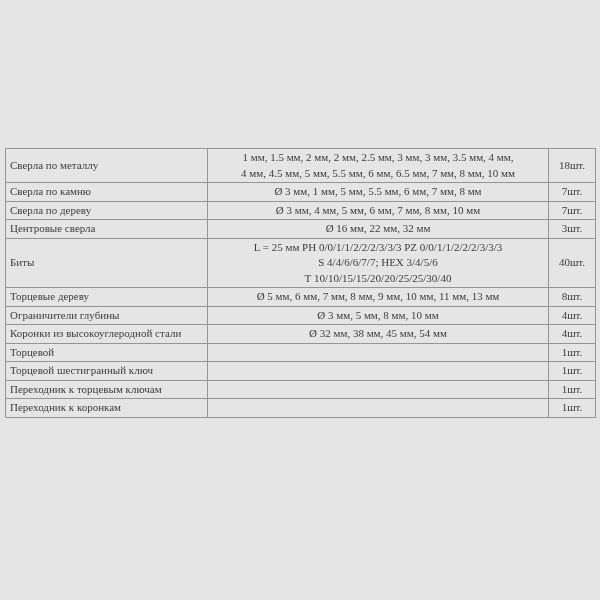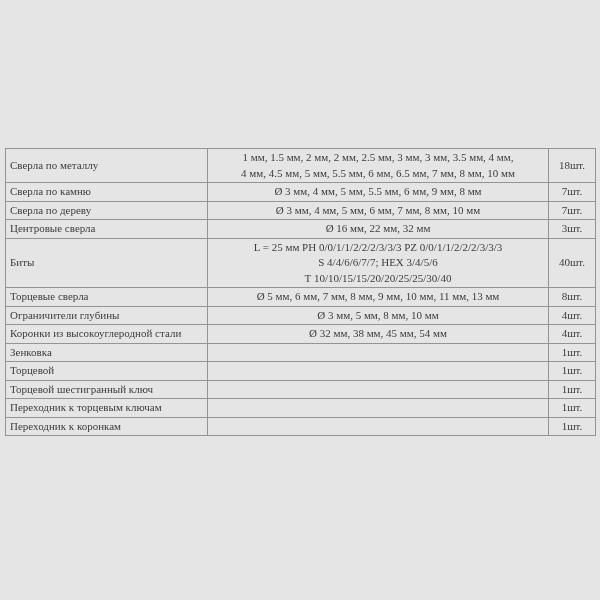--- a/index.html
+++ b/index.html
@@ -51,59 +51,54 @@
     </colgroup>
     <tbody>
         <tr>
           <td class="cell-name">Сверла по металлу</td>
           <td class="cell-spec">1 мм, 1.5 мм, 2 мм, 2 мм, 2.5 мм, 3 мм, 3 мм, 3.5 мм, 4 мм,
 4 мм, 4.5 мм, 5 мм, 5.5 мм, 6 мм, 6.5 мм, 7 мм, 8 мм, 10 мм</td>
           <td class="cell-qty">18шт.</td>
         </tr>
         <tr>
           <td class="cell-name">Сверла по камню</td>
-          <td class="cell-spec">Ø 3 мм, 4 мм, 5 мм, 5.5 мм, 6 мм, 9 мм, 8 мм</td>
+          <td class="cell-spec">Ø 3 мм, 1 мм, 5 мм, 5.5 мм, 6 мм, 7 мм, 8 мм</td>
           <td class="cell-qty">7шт.</td>
         </tr>
         <tr>
           <td class="cell-name">Сверла по дереву</td>
           <td class="cell-spec">Ø 3 мм, 4 мм, 5 мм, 6 мм, 7 мм, 8 мм, 10 мм</td>
           <td class="cell-qty">7шт.</td>
         </tr>
         <tr>
           <td class="cell-name">Центровые сверла</td>
           <td class="cell-spec">Ø 16 мм, 22 мм, 32 мм</td>
           <td class="cell-qty">3шт.</td>
         </tr>
         <tr>
           <td class="cell-name">Биты</td>
           <td class="cell-spec">L = 25 мм PH 0/0/1/1/2/2/2/3/3/3 PZ 0/0/1/1/2/2/2/3/3/3
 S 4/4/6/6/7/7; HEX 3/4/5/6
 T 10/10/15/15/20/20/25/25/30/40</td>
           <td class="cell-qty">40шт.</td>
         </tr>
         <tr>
-          <td class="cell-name">Торцевые сверла</td>
+          <td class="cell-name">Торцевые дереву</td>
           <td class="cell-spec">Ø 5 мм, 6 мм, 7 мм, 8 мм, 9 мм, 10 мм, 11 мм, 13 мм</td>
           <td class="cell-qty">8шт.</td>
         </tr>
         <tr>
           <td class="cell-name">Ограничители глубины</td>
           <td class="cell-spec">Ø 3 мм, 5 мм, 8 мм, 10 мм</td>
           <td class="cell-qty">4шт.</td>
         </tr>
         <tr>
           <td class="cell-name">Коронки из высокоуглеродной стали</td>
           <td class="cell-spec">Ø 32 мм, 38 мм, 45 мм, 54 мм</td>
           <td class="cell-qty">4шт.</td>
-        </tr>
-        <tr>
-          <td class="cell-name">Зенковка</td>
-          <td class="cell-spec"></td>
-          <td class="cell-qty">1шт.</td>
         </tr>
         <tr>
           <td class="cell-name">Торцевой</td>
           <td class="cell-spec"></td>
           <td class="cell-qty">1шт.</td>
         </tr>
         <tr>
           <td class="cell-name">Торцевой шестигранный ключ</td>
           <td class="cell-spec"></td>
           <td class="cell-qty">1шт.</td>

